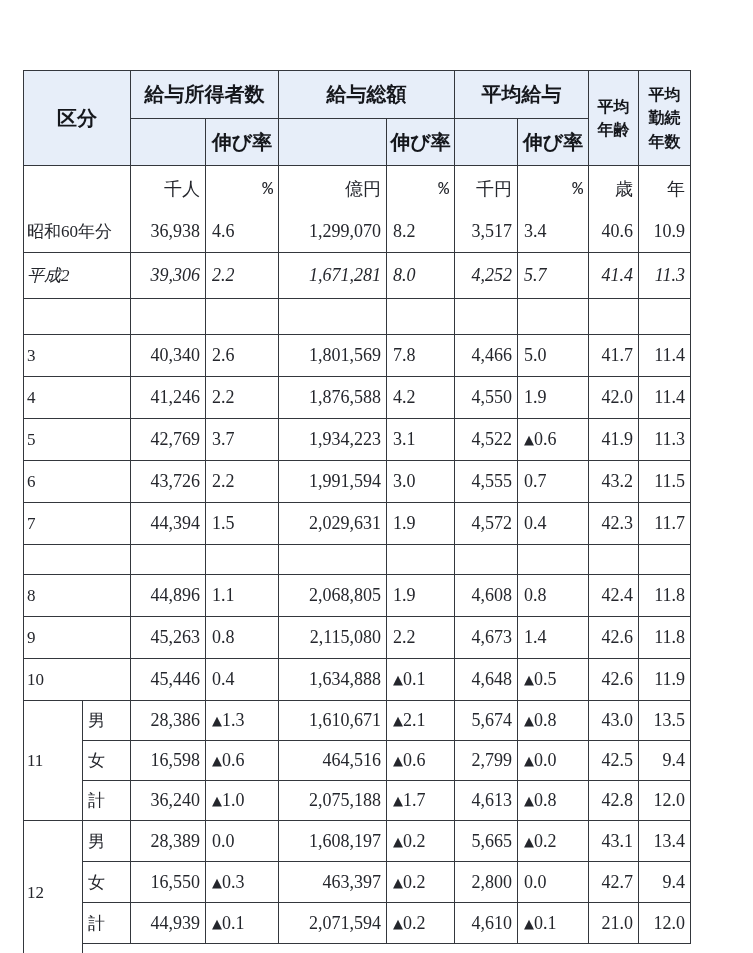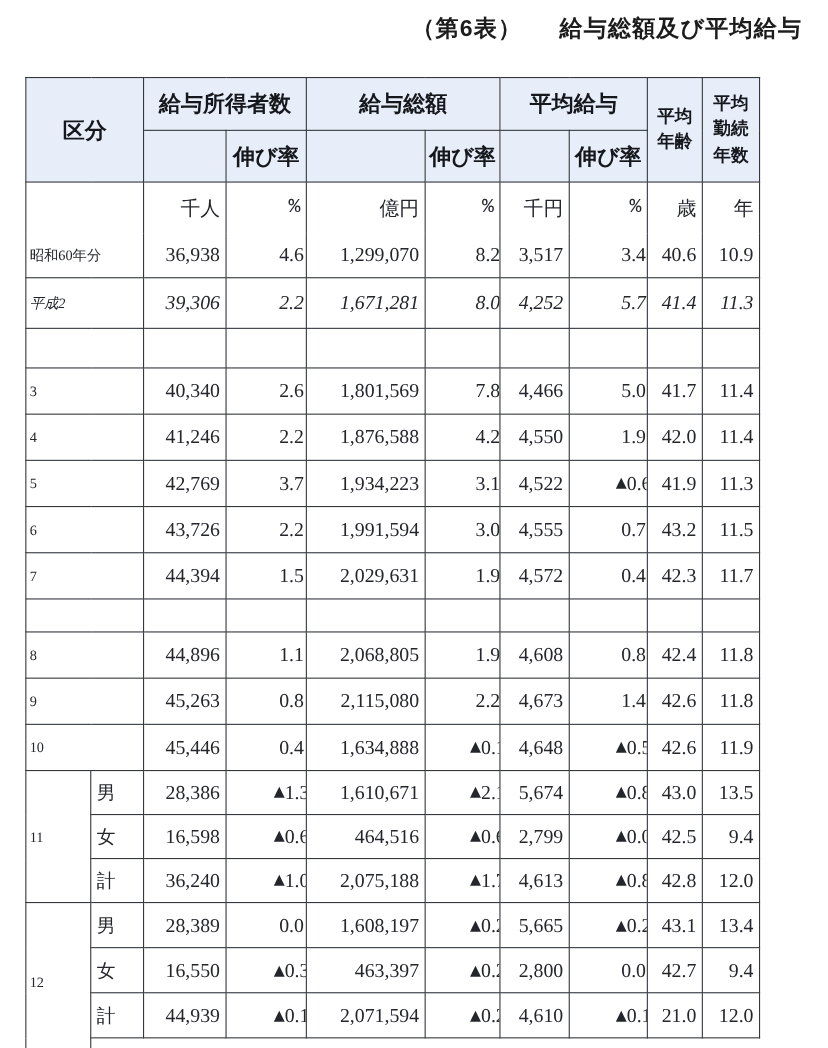--- a/index.html
+++ b/index.html
@@ -44,28 +44,27 @@
     color:#15171c;
     text-align:center;
   }
   th.ml{white-space:pre-line;line-height:1.45;font-size:16px;}
   td{
     font-family:"Liberation Serif","DejaVu Serif",serif;
     font-size:18px;
     color:var(--text,#24262c);
   }
   td.num{text-align:right;padding-right:5px;}
-  td.label{text-align:left;padding-left:3px;font-size:13px;}
+  td.label{text-align:left;padding-left:3px;font-size:17px;}
   td.gender{text-align:left;padding-left:5px;font-size:17px;}
   td.growth .gwrap{
     display:flex;
-    justify-content:center;
+    justify-content:flex-start;
     align-items:center;
     padding:0 5px 0 6px;
-    margin-left:45px;
   }
   .tri{font-size:13px;line-height:1;font-family:"DejaVu Sans",sans-serif;color:#24262c;}
   
   tr.tr-h1{height:48px;}
   tr.tr-h2h{height:47px;}
   tr.tr-units{height:46px;}
   tr.tr-first{height:41px;}
   tr.tr-h2{height:46px;font-style:italic;}
   tr.tr-sp{height:36px;}
   tr.tr-sp2{height:30px;}
@@ -78,23 +77,20 @@
   tr.nt td{border-top:none;}
   
   td.clip-gender{border-right:none;border-bottom:none;}
   td.clip-rest{border-left:none;border-right:none;border-bottom:none;}
 </style>
 </head>
 <body>
 
 <div class="page" style="--header-bg: #e7eef9; --border: #34373d; --text: #24262c;">
 
-  <div class="title">
-    <span>（第6表）</span><span class="gap"></span><span>給与総額及び平均給与</span>
-  </div>
 
   <table class="stat">
     <colgroup>
       <col style="width:59px">
         <col style="width:48px">
         <col style="width:75px">
         <col style="width:73px">
         <col style="width:108px">
         <col style="width:68px">
         <col style="width:63px">

